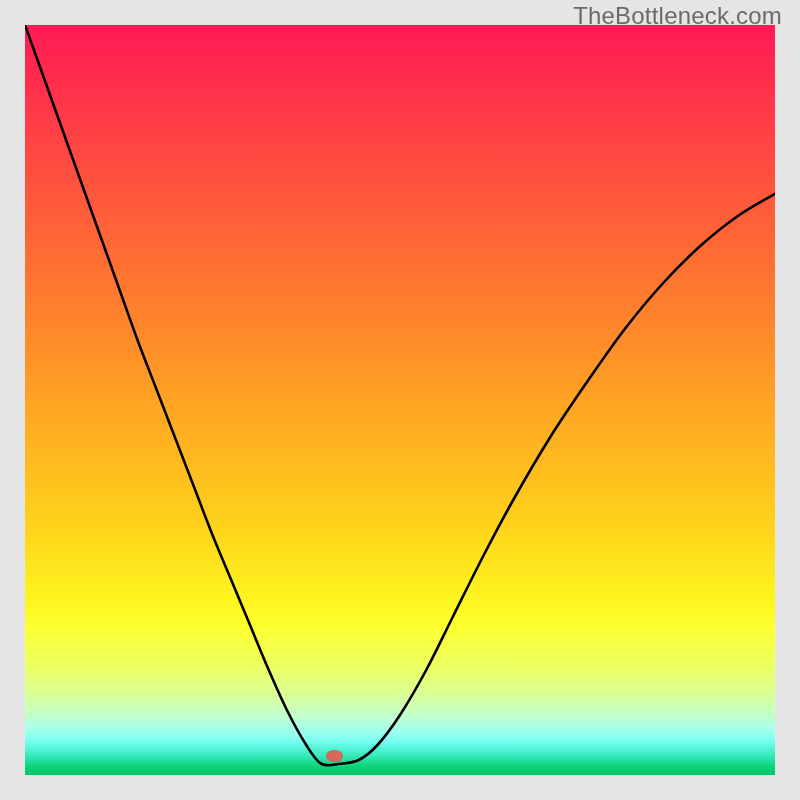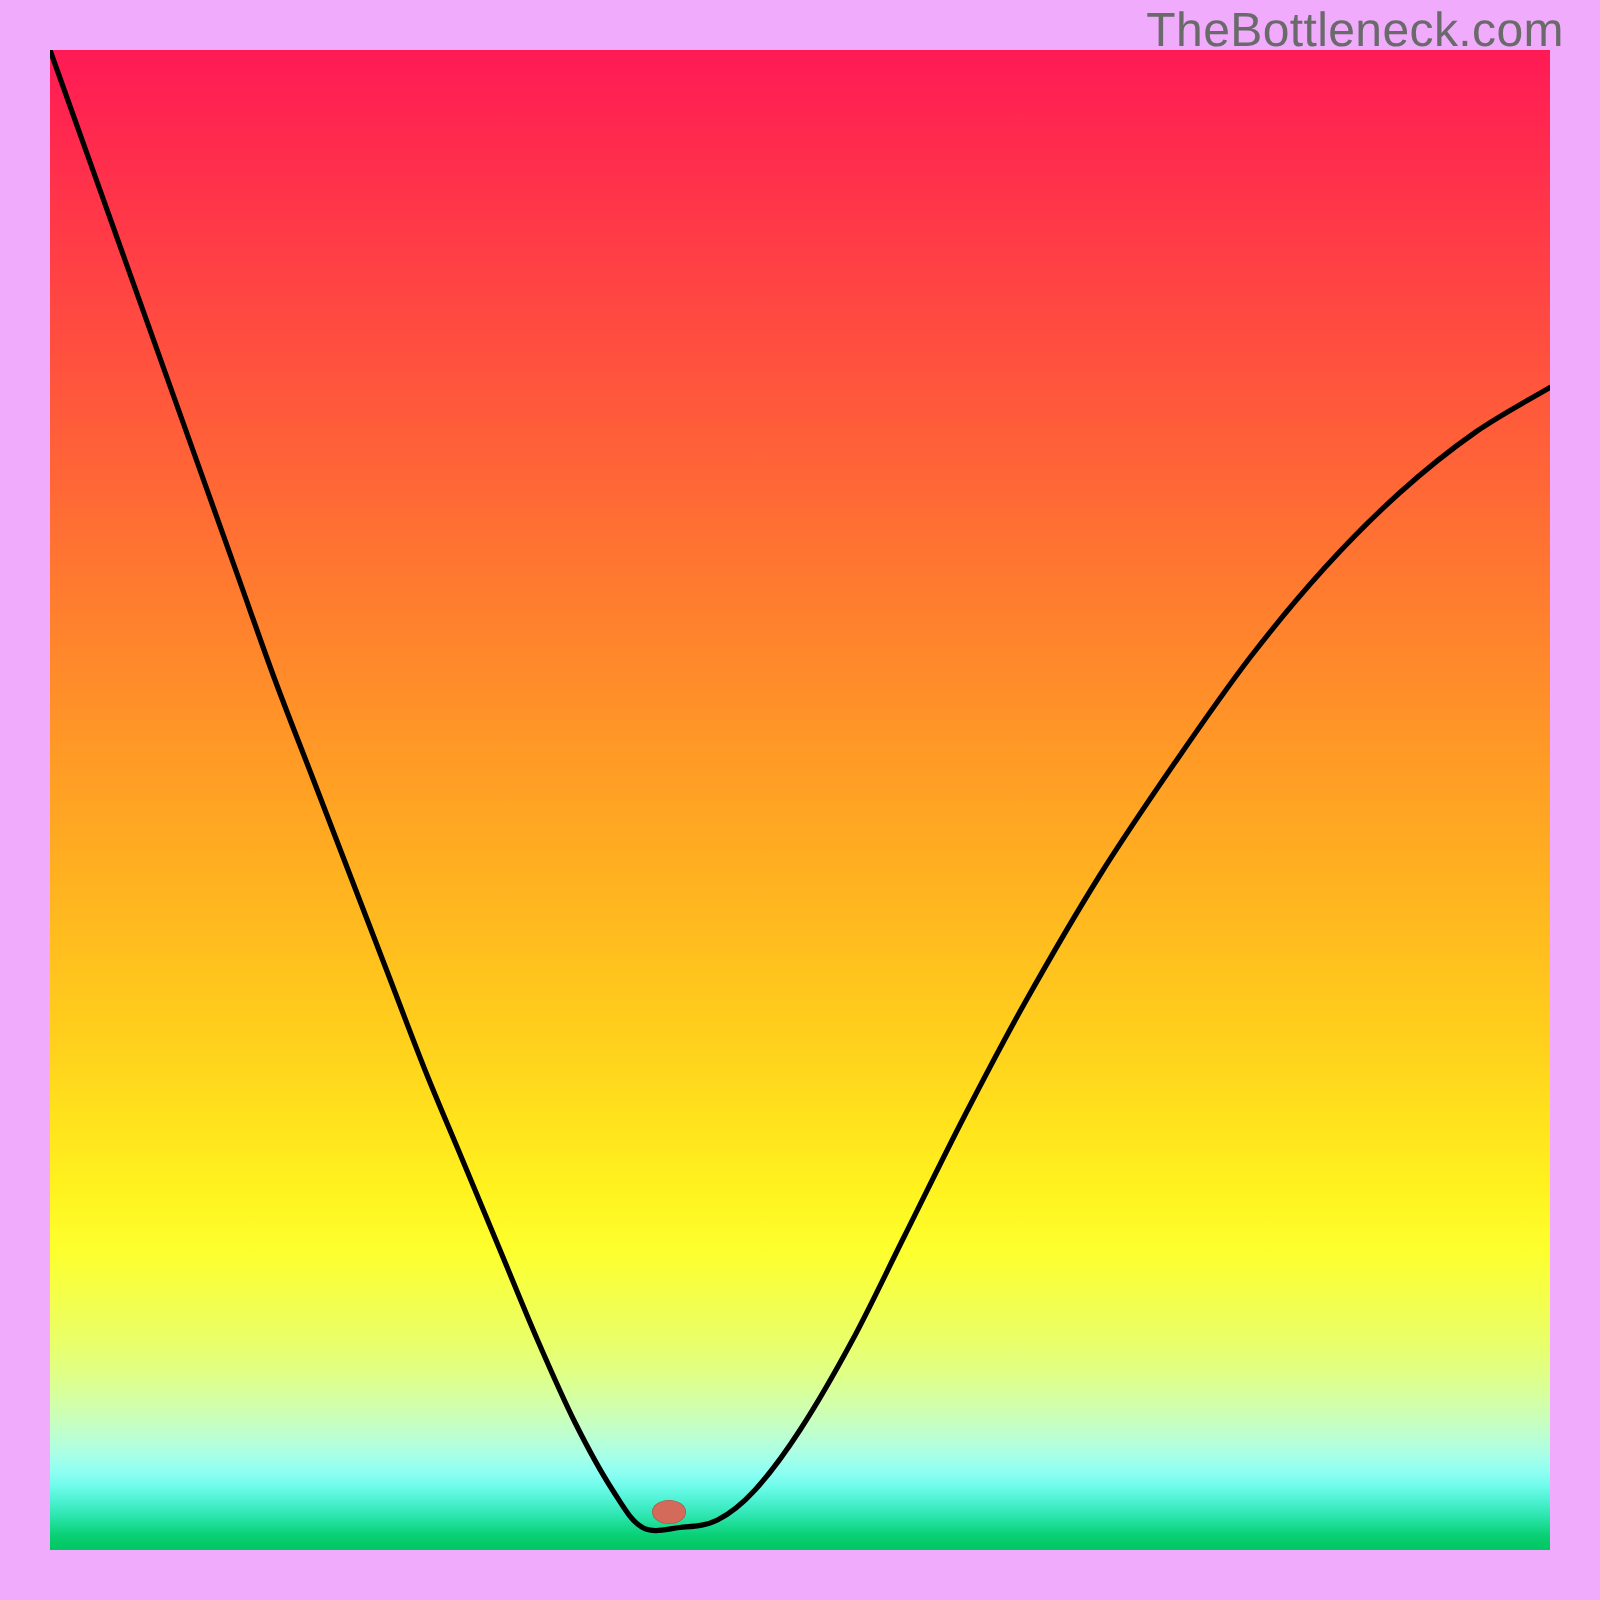--- a/index.html
+++ b/index.html
@@ -1,21 +1,21 @@
 <!DOCTYPE html>
 <html><head>
 <meta charset="utf-8">
 <style>
   * { margin: 0; padding: 0; box-sizing: border-box; }
   html, body { width: 800px; height: 800px; overflow: hidden; background: #000; }
   .frame {
     position: relative;
     width: 800px;
     height: 800px;
-    background: #f0abfc;
+    background: #e5e5e5;
   }
   .watermark {
     position: absolute;
     top: 2px;
     right: 18px;
     font-family: Arial, Helvetica, sans-serif;
     font-size: 24px;
     font-weight: 500;
     color: #6a6a6a;
     letter-spacing: 0.2px;

